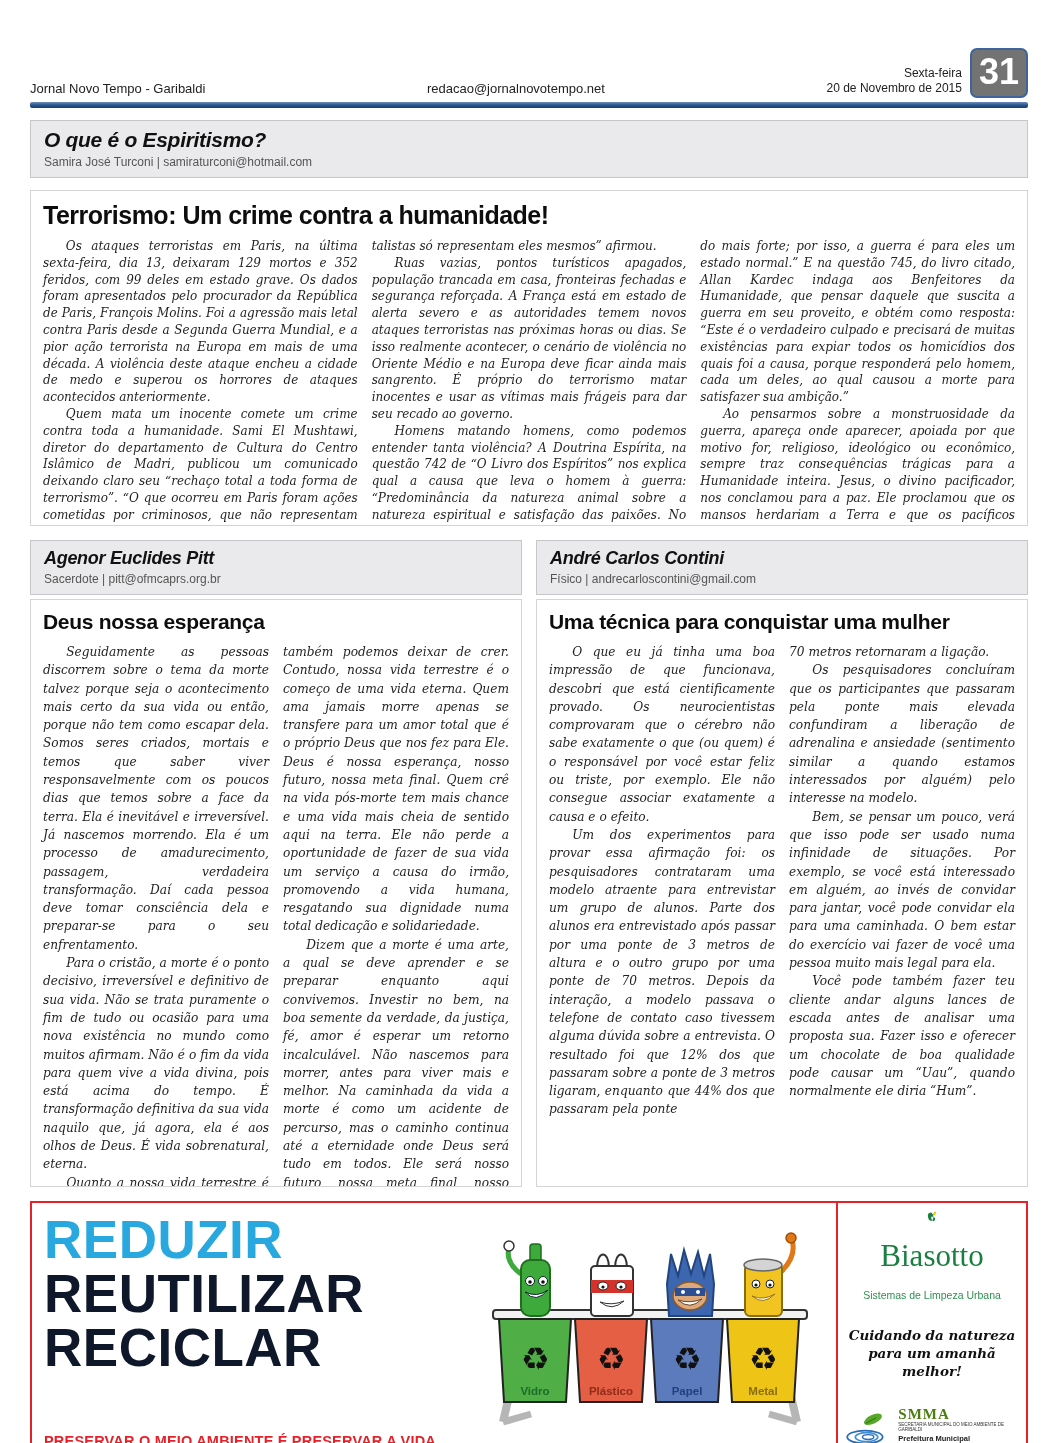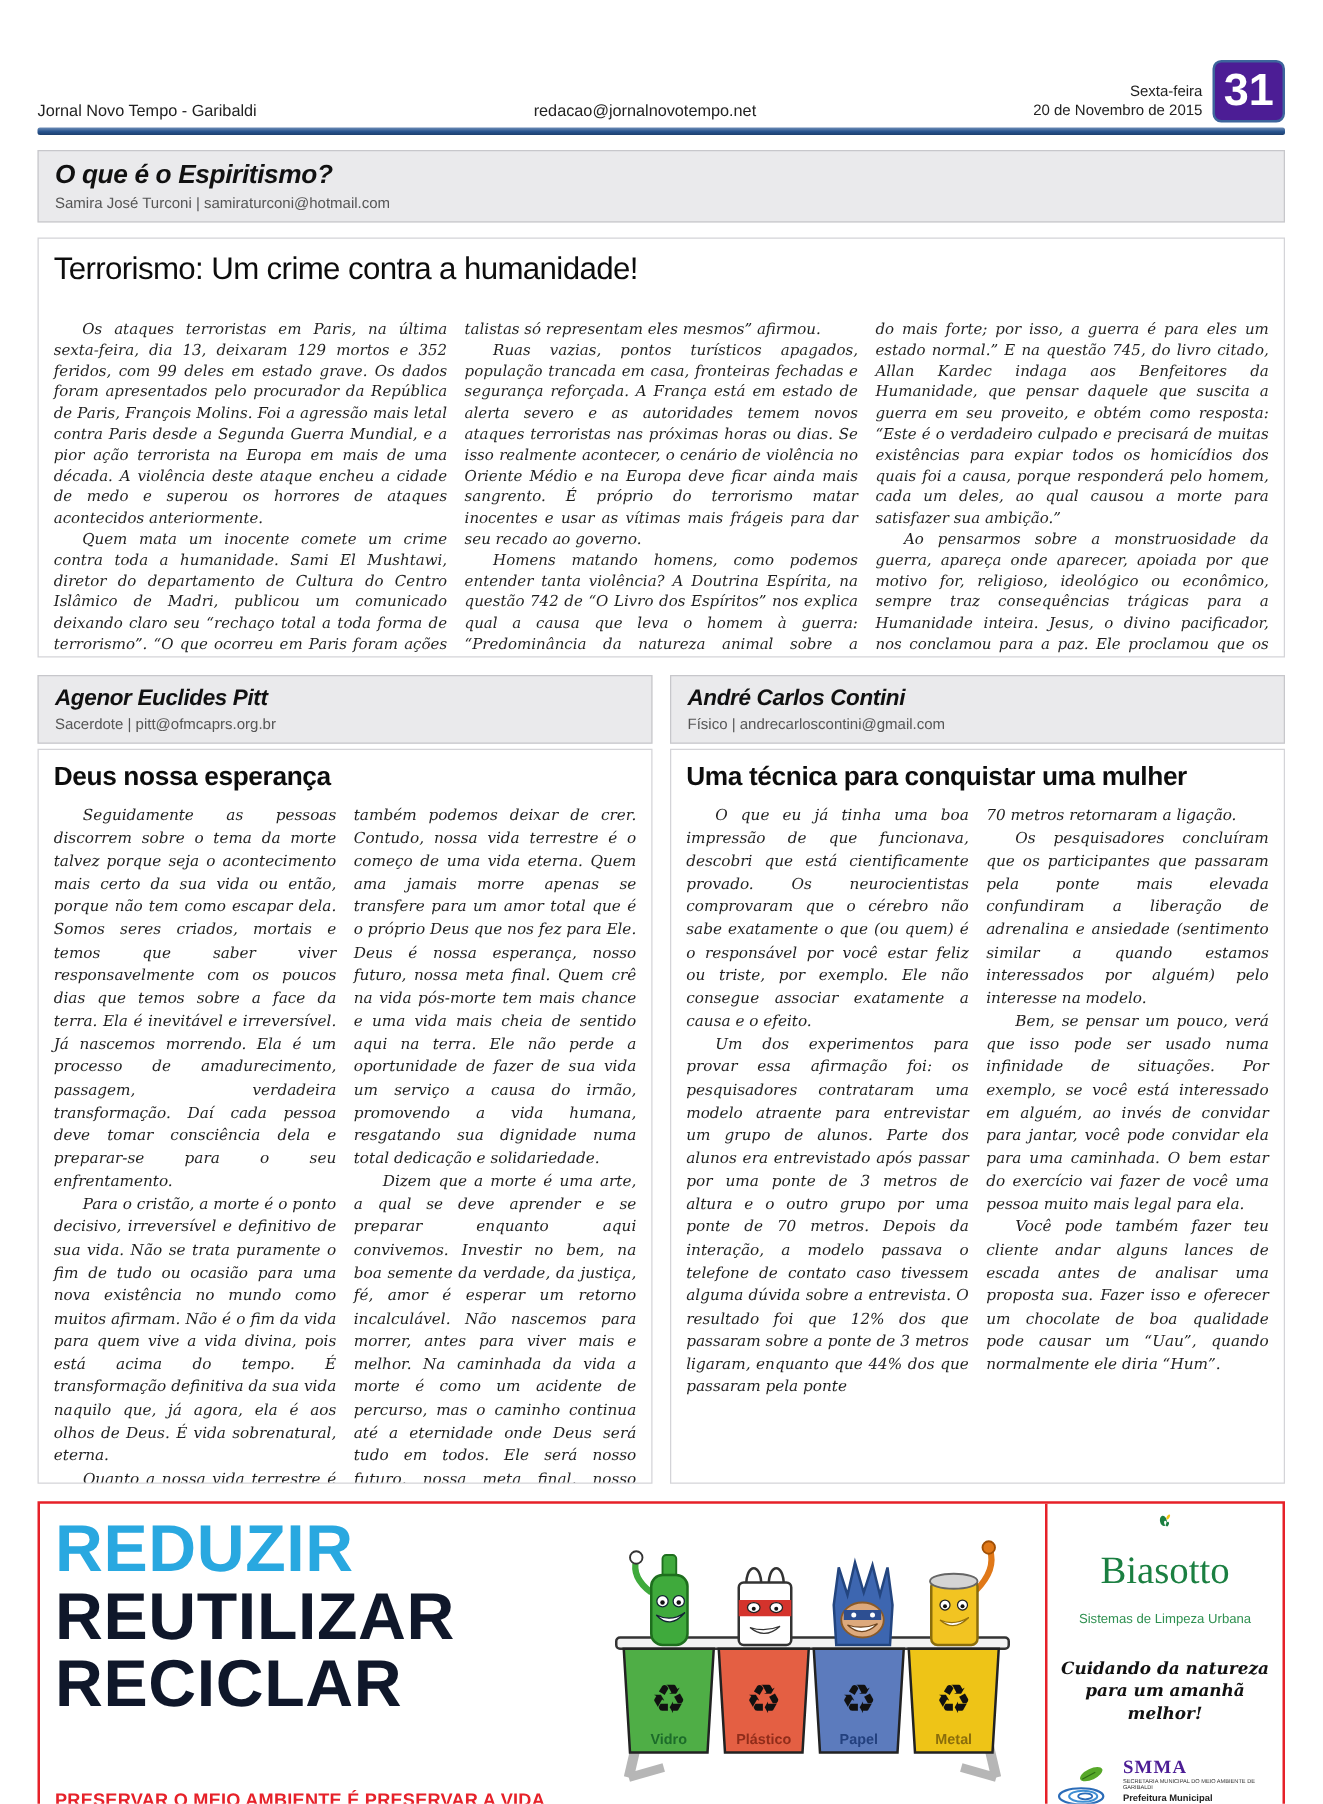--- a/index.html
+++ b/index.html
@@ -5,32 +5,32 @@
   html,body{margin:0;padding:0;background:#ffffff;}
   body{width:1058px;height:1443px;overflow:hidden;font-family:"Liberation Sans",sans-serif;color:#1b1b1b;}
   .page{box-sizing:border-box;width:1058px;height:1443px;padding:48px 30px 0 30px;background:#fff;}
 
   
   .mast{display:flex;align-items:flex-end;justify-content:space-between;padding-bottom:4px;}
   .mast .paper{font-size:13px;color:#222;padding-bottom:2px;}
   .mast .mail{font-size:13px;color:#222;padding-bottom:2px;}
   .mast-right{display:flex;align-items:flex-end;gap:8px;}
   .date-block{text-align:right;font-size:12px;line-height:1.25;color:#222;padding-bottom:2px;}
-  .page-num{background:#4c1d95;border:2px solid #3d659c;border-radius:7px;color:#fff;
+  .page-num{background:#737373;border:2px solid #3d659c;border-radius:7px;color:#fff;
             font-size:36px;font-weight:bold;line-height:1;padding:4px 7px 6px;}
   .blue-rule{height:6px;background:linear-gradient(#6d8cb6,#27538e 55%,#1d3f6e);border-radius:2px;}
 
   
   .band{background:#eaeaec;border:1px solid #c7c7cb;padding:7px 13px 8px;box-sizing:border-box;}
   .band h2{margin:0;font-style:italic;font-weight:bold;font-size:21px;letter-spacing:-0.3px;color:#111;}
   .band .byline{margin-top:3px;font-size:12px;color:#555;}
 
   
   .article-box{border:1px solid #d4d4d8;background:#fff;box-sizing:border-box;padding:10px 12px;overflow:hidden;}
-  h1.art-title{margin:0 0 25px 0;font-size:25px;font-weight:normal;letter-spacing:-0.5px;color:#0d0d0d;}
+  h1.art-title{margin:0 0 8px 0;font-size:25px;font-weight:bold;letter-spacing:-0.5px;color:#0d0d0d;}
   h2.art-title{margin:0 0 9px 0;font-size:21px;font-weight:bold;letter-spacing:-0.3px;color:#0d0d0d;}
 
   .cols{display:flex;gap:14px;}
   .col{flex:1;min-width:0;}
   .body-text p{margin:0;font-family:"DejaVu Serif",serif;font-style:italic;font-size:12px;
                line-height:1.4;text-align:justify;color:#1f1f1f;text-indent:1.9em;}
   .body-text p.cont{text-indent:0;}
   .panel .body-text p{font-size:12.2px;line-height:1.5;}
 
   #terrorismo{height:336px;margin-top:12px;}
@@ -51,21 +51,21 @@
   .ad-slogan{color:#e62129;font-weight:bold;font-size:14.5px;letter-spacing:0.2px;padding-bottom:2px;}
   .ad-middle{flex:1;display:flex;align-items:center;justify-content:center;}
   .ad-right{width:190px;border-left:2px solid #e62129;box-sizing:border-box;padding:8px 6px;
             display:flex;flex-direction:column;align-items:center;text-align:center;gap:16px;}
   .brand-name{font-family:"Liberation Serif",serif;font-size:31px;color:#1b7f41;line-height:1;margin-top:2px;}
   .brand-sub{font-size:10.5px;color:#2e9050;margin-top:2px;}
   .tagline{font-family:"DejaVu Serif",serif;font-style:italic;font-weight:bold;font-size:13.5px;
            color:#111;margin-top:10px;line-height:1.3;}
   .logo-row{display:flex;align-items:center;gap:6px;margin-top:10px;}
   .smma-block{text-align:left;line-height:1.1;}
-  .smma-word{font-weight:bold;font-size:15px;letter-spacing:1px;color:#4c1d95;font-family:"Liberation Serif",serif;}
+  .smma-word{font-weight:bold;font-size:15px;letter-spacing:1px;color:#4d7c0f;font-family:"Liberation Serif",serif;}
   .smma-sub{font-size:4.5px;color:#333;text-transform:uppercase;}
   .smma-pref{font-size:7.5px;font-weight:bold;color:#222;margin-top:2px;}
 </style>
 </head>
 <body>
 
 <div class="page">
 
   <header>
     <div class="mast">

